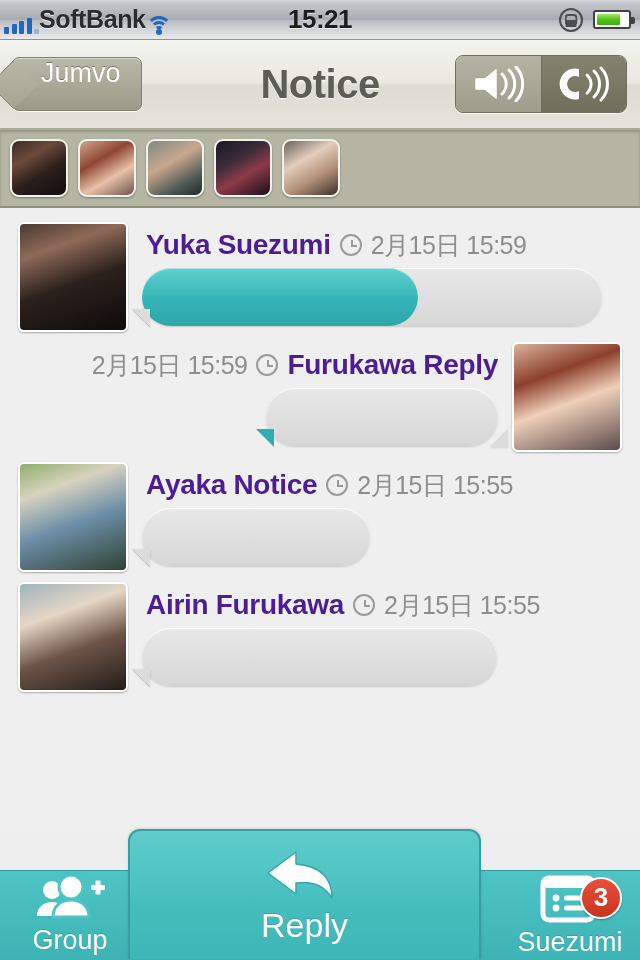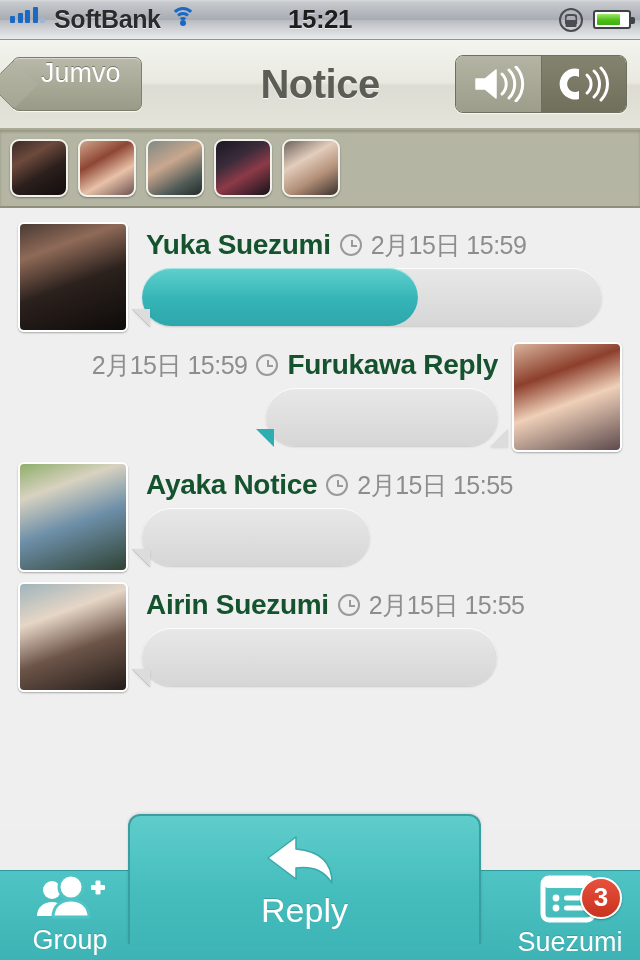--- a/index.html
+++ b/index.html
@@ -11,21 +11,21 @@
     position:relative;
   }
 
   
   .statusbar{
     height:40px; width:640px;
     background:linear-gradient(to bottom,#d8dade 0%,#c6c9ce 6%,#a8acb2 50%,#b9bcc1 52%,#e9ebee 100%);
     display:flex; align-items:center; position:relative;
     border-bottom:1px solid #8e9197;
   }
-  .sb-left{ display:flex; align-items:flex-start; gap:9px; padding-left:10px; }
+  .sb-left{ display:flex; align-items:flex-end; padding-left:4px; }
   .sig{ display:flex; align-items:flex-end; gap:2.5px; height:18px; }
   .sig i{ width:5px; background:#1c69c4; border-radius:1px; display:block; }
   .sig i:nth-child(1){ height:7px; }
   .sig i:nth-child(2){ height:10px; }
   .sig i:nth-child(3){ height:13px; }
   .sig i:nth-child(4){ height:16px; }
   .sig i:nth-child(5){ height:5px; background:#9fb4cf; }
   .carrier{ font-size:25px; font-weight:bold; color:#2b2b2b; letter-spacing:-0.4px;
             text-shadow:0 1px 0 rgba(255,255,255,.65); }
   .wifi{ position:relative; width:26px; height:20px; }
@@ -115,21 +115,21 @@
   .msglist{ width:640px; height:622px; background:#efefef; overflow:hidden;
             padding-top:14px; }
   .msgrow{ display:flex; padding:0 18px; margin-bottom:10px; align-items:flex-start; }
   .msgrow.right{ flex-direction:row-reverse; }
   .avatar{ width:110px;height:110px; border-radius:6px; flex:none;
            background-size:cover; background-position:center;
            border:2px solid #ffffff; box-shadow:0 1px 2px rgba(0,0,0,.3); }
   .msgbody{ flex:1; padding:0 14px; }
   .msgrow.right .msgbody{ display:flex; flex-direction:column; align-items:flex-end; }
   .msghead{ display:flex; align-items:center; gap:9px; height:46px; padding-left:4px; }
-  .msgname{ font-size:28px; font-weight:bold; color:#14532d; letter-spacing:-0.3px; }
+  .msgname{ font-size:28px; font-weight:bold; color:#4c1d95; letter-spacing:-0.3px; }
   .msgtime{ font-size:25px; color:#8d8d8d; letter-spacing:-0.5px;text-align:right; }
   .clock{ width:22px;height:22px;border:2px solid #9a9a9a;border-radius:50%;
           position:relative; flex:none; }
   .clock::before{ content:""; position:absolute; left:50%; top:4px; width:2px;height:7px;
           background:#9a9a9a; transform-origin:bottom center; }
   .clock::after{ content:""; position:absolute; left:50%; top:9px; width:6px;height:2px;
           background:#9a9a9a; }
 
   
   .bubble{
@@ -165,21 +165,21 @@
     position:absolute; left:0; bottom:0; width:640px; height:90px;
     background:linear-gradient(to bottom,#4ec4c4,#3db3b5);
     border-top:1px solid #2f9799;
     display:flex; align-items:center; justify-content:space-between;
   }
   .tabbtn{ width:140px; display:flex; flex-direction:column; align-items:center;
            justify-content:center; gap:3px; position:relative; }
   .tablabel{ font-size:27px; color:#ffffff; font-weight:500;
              text-shadow:0 -1px 0 rgba(0,0,0,.12); }
   .replybtn{
-    position:absolute; left:128px; bottom:16px; width:353px; height:130px;
+    position:absolute; left:128px; bottom:1px; width:353px; height:130px;
     background:linear-gradient(to bottom,#5ecdcb,#45bdbd 60%,#3eb6b7);
     border:2px solid #3a9ea0; border-bottom:none;
     border-radius:12px 12px 0 0;
     display:flex; flex-direction:column; align-items:center; justify-content:flex-end;
     padding-bottom:14px; gap:2px;
     box-shadow:0 -1px 3px rgba(0,0,0,.12);
   }
   .replylabel{ font-size:34px; color:#fff; font-weight:500;
                text-shadow:0 -1px 0 rgba(0,0,0,.14); }
   .badge{
@@ -295,21 +295,21 @@
       <div class="bubble" style="width:228px">
         <div class="bfill" style="width:0%"></div>
       </div>
     </div>
   </div>
 
   <div class="msgrow">
     <div class="avatar" style="background-image:linear-gradient(160deg,#9fb4bb 0%,#e6d6c6 30%,#6c5448 60%,#241d1a 100%)"></div>
     <div class="msgbody">
       <div class="msghead">
-        <span class="msgname">Airin Suezumi</span>
+        <span class="msgname">Airin Furukawa</span>
         <span class="clock"></span>
         <span class="msgtime">2月15日 15:55</span>
       </div>
       <div class="bubble" style="width:355px">
         <div class="bfill" style="width:0%"></div>
       </div>
     </div>
   </div>
 
 </div>

